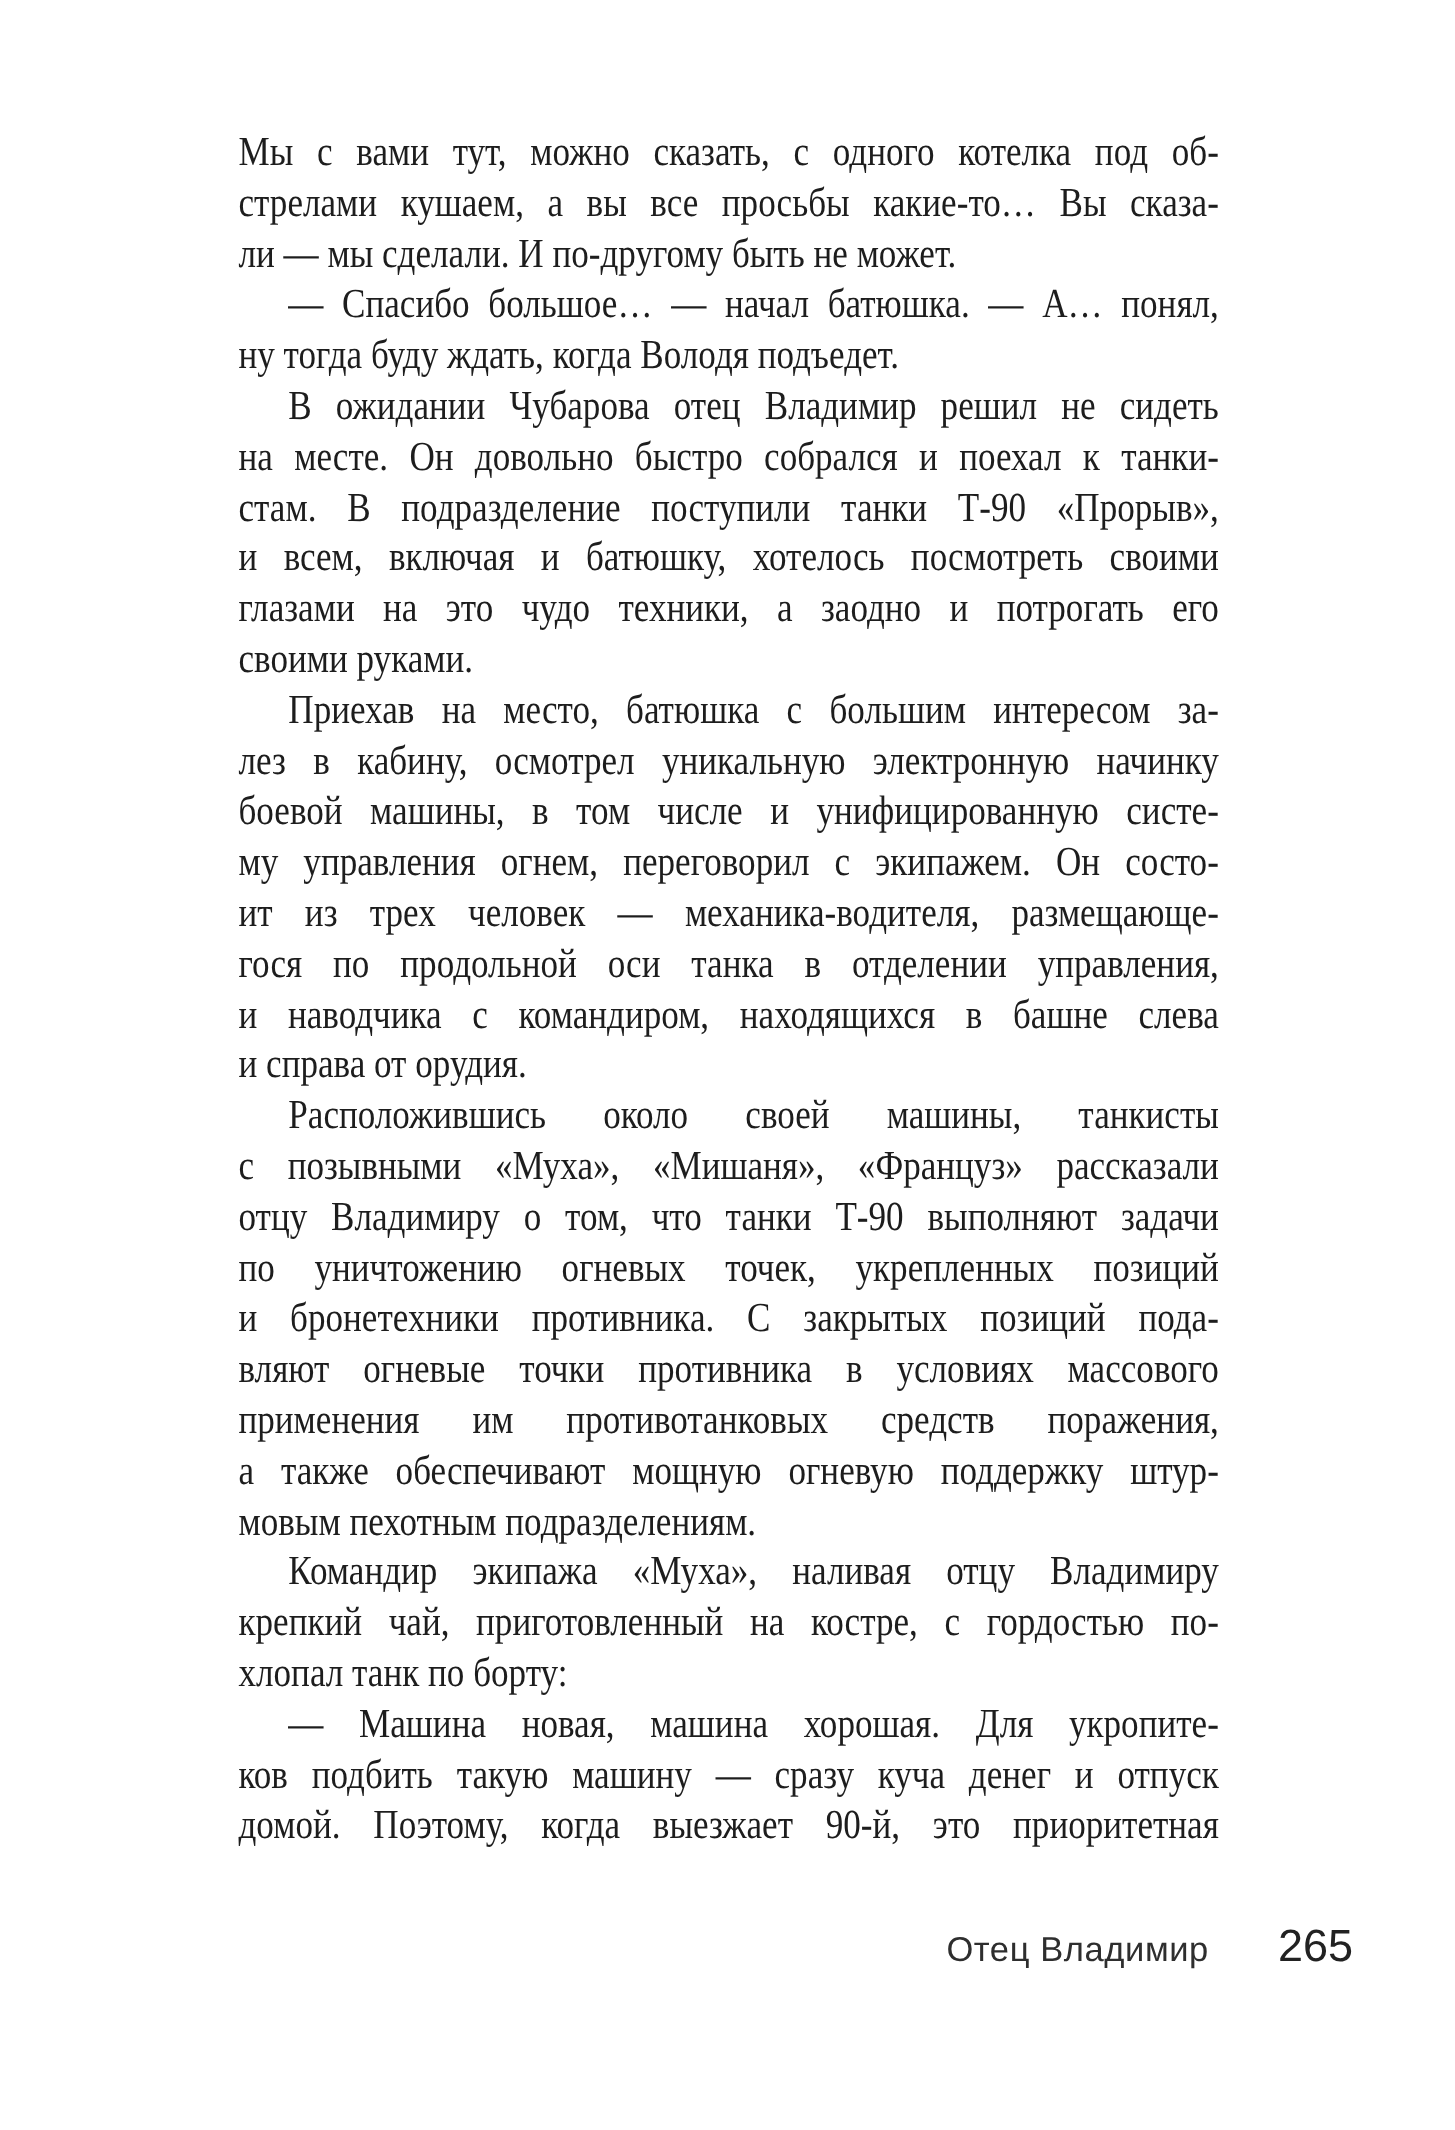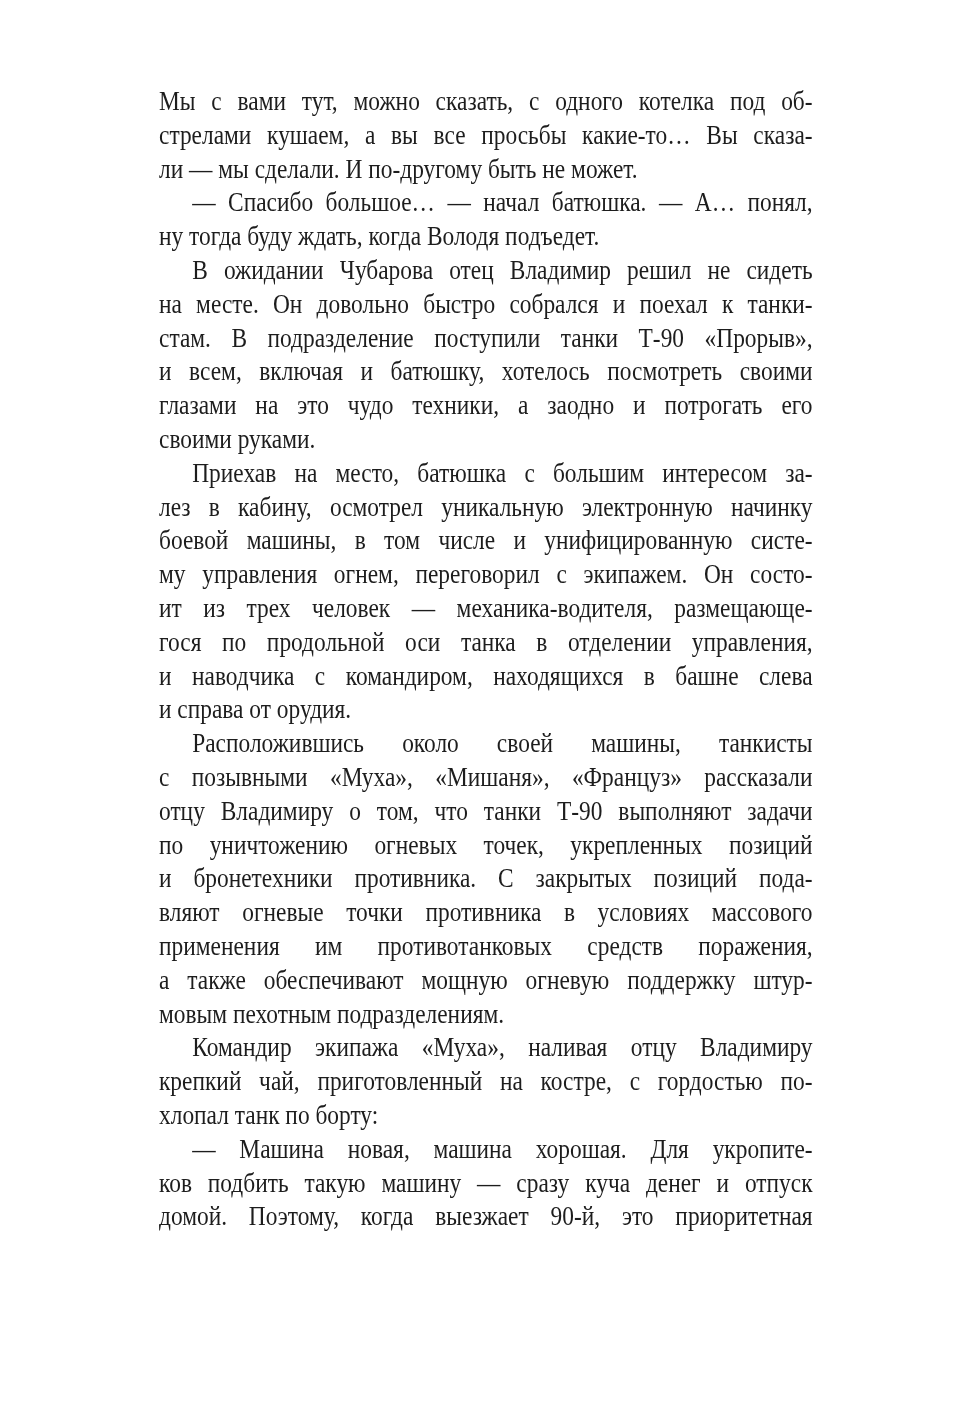--- a/index.html
+++ b/index.html
@@ -98,13 +98,17 @@
         <div class="line indent">Командир экипажа «Муха», наливая отцу Владимиру</div>
         <div class="line">крепкий чай, приготовленный на костре, с гордостью по-</div>
         <div class="line end">хлопал танк по борту:</div>
       </div>
       <div class="para">
         <div class="line indent">— Машина новая, машина хорошая. Для укропите-</div>
         <div class="line">ков подбить такую машину — сразу куча денег и отпуск</div>
         <div class="line">домой. Поэтому, когда выезжает 90-й, это приоритетная</div>
       </div>
     </div>
+  <div class="footer">
+    <span class="running-title">Отец Владимир</span>
+    <span class="page-number">265</span>
+  </div>
 </div>
 
 </body></html>

